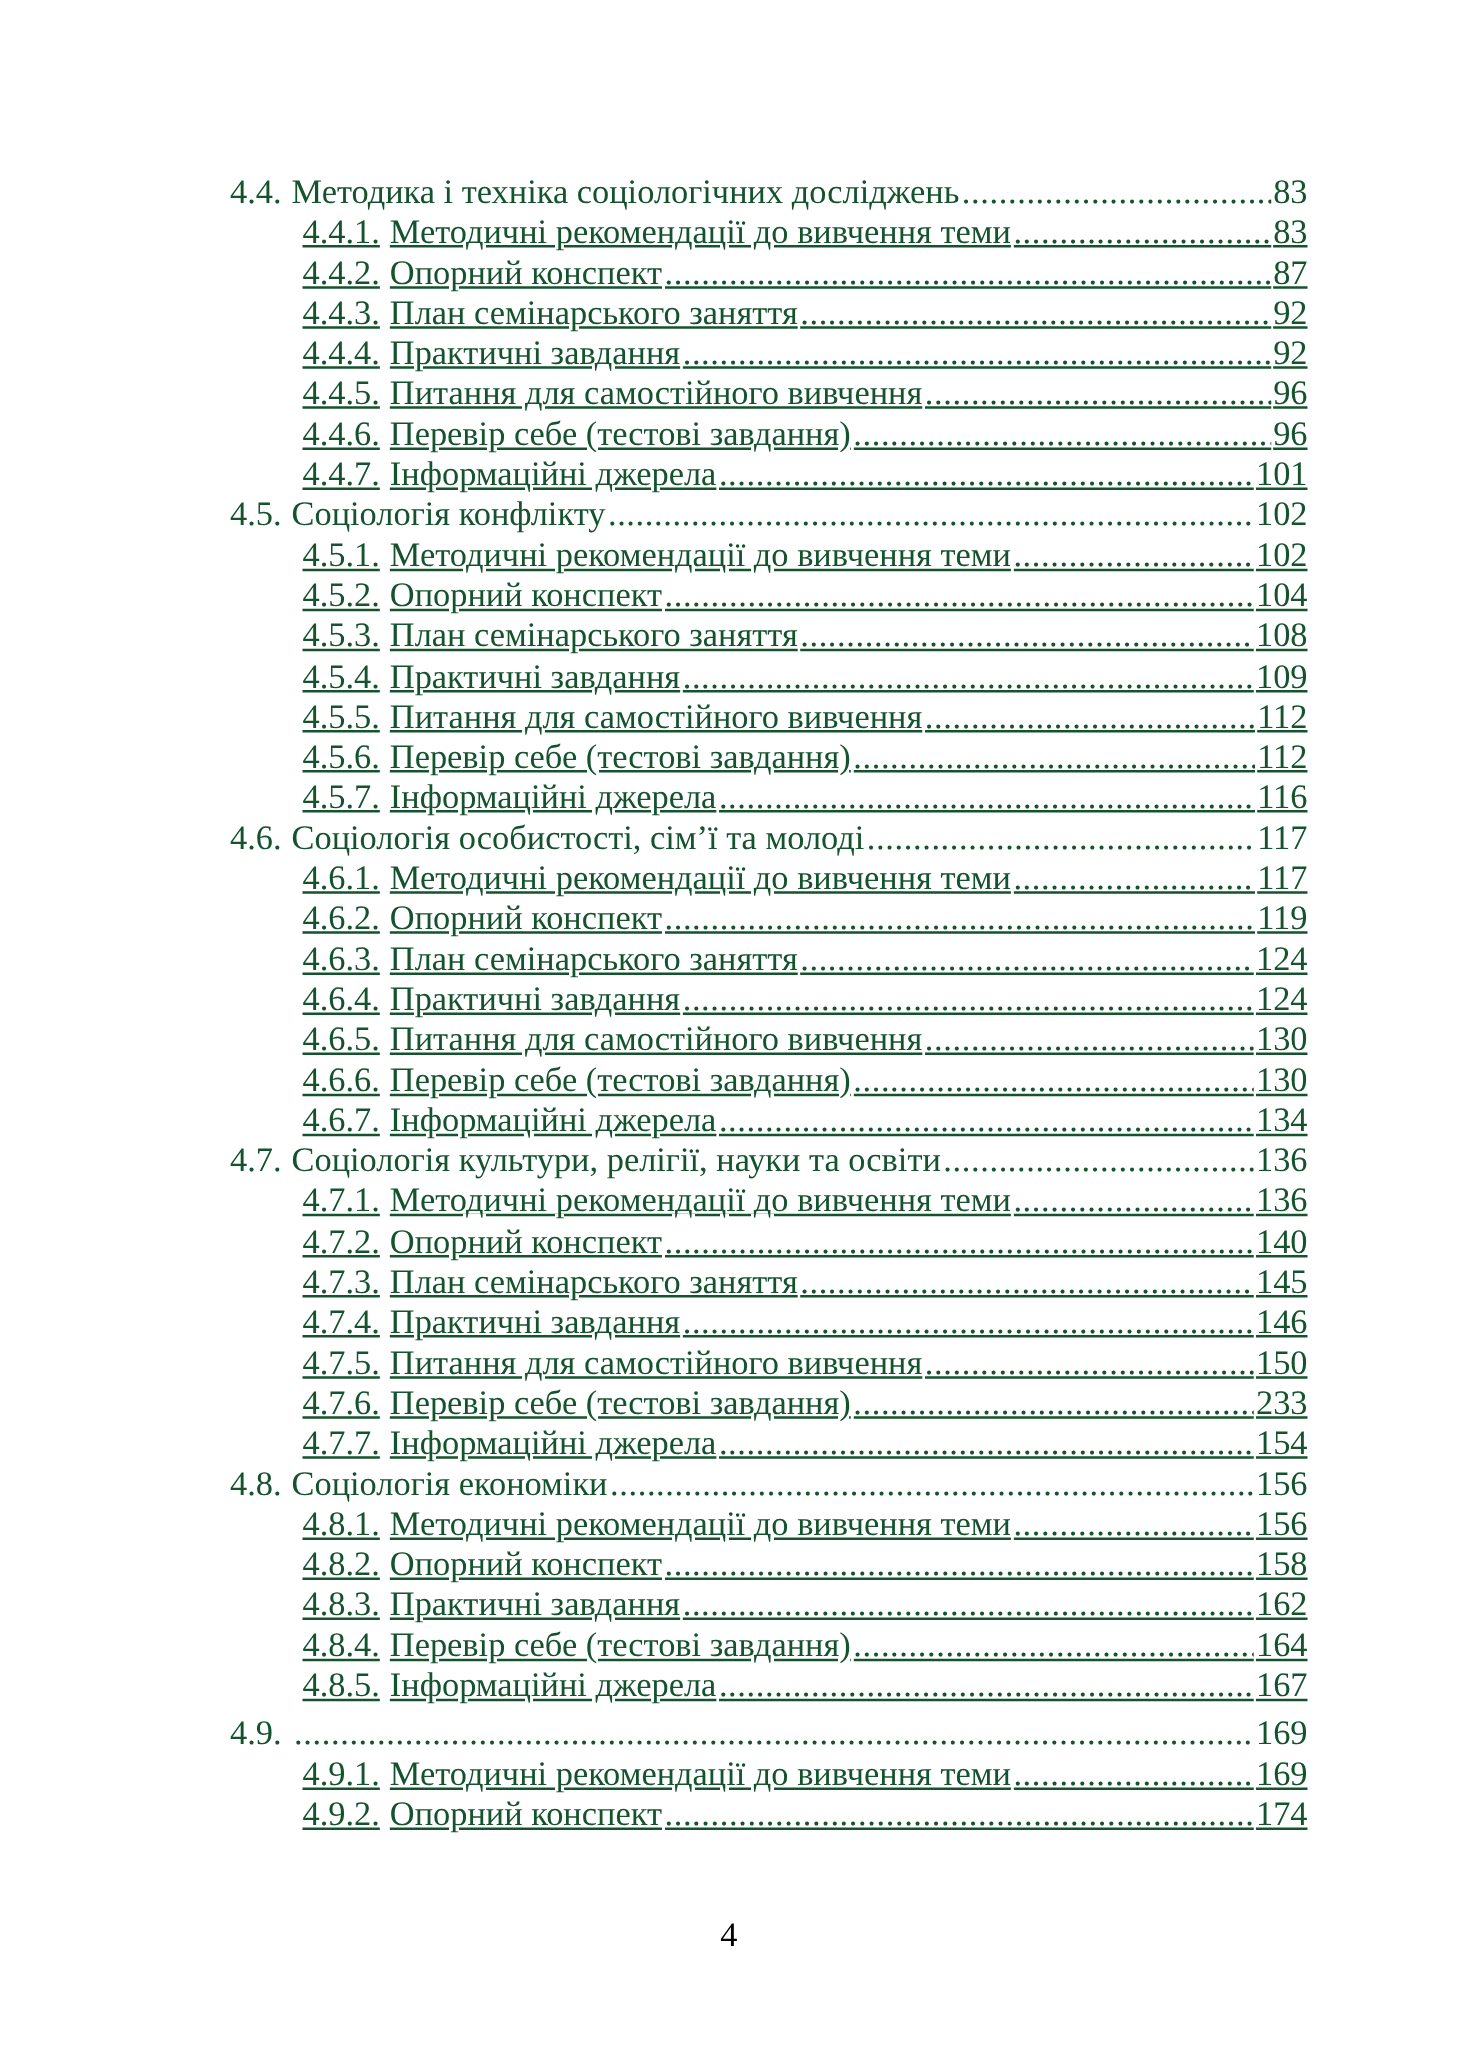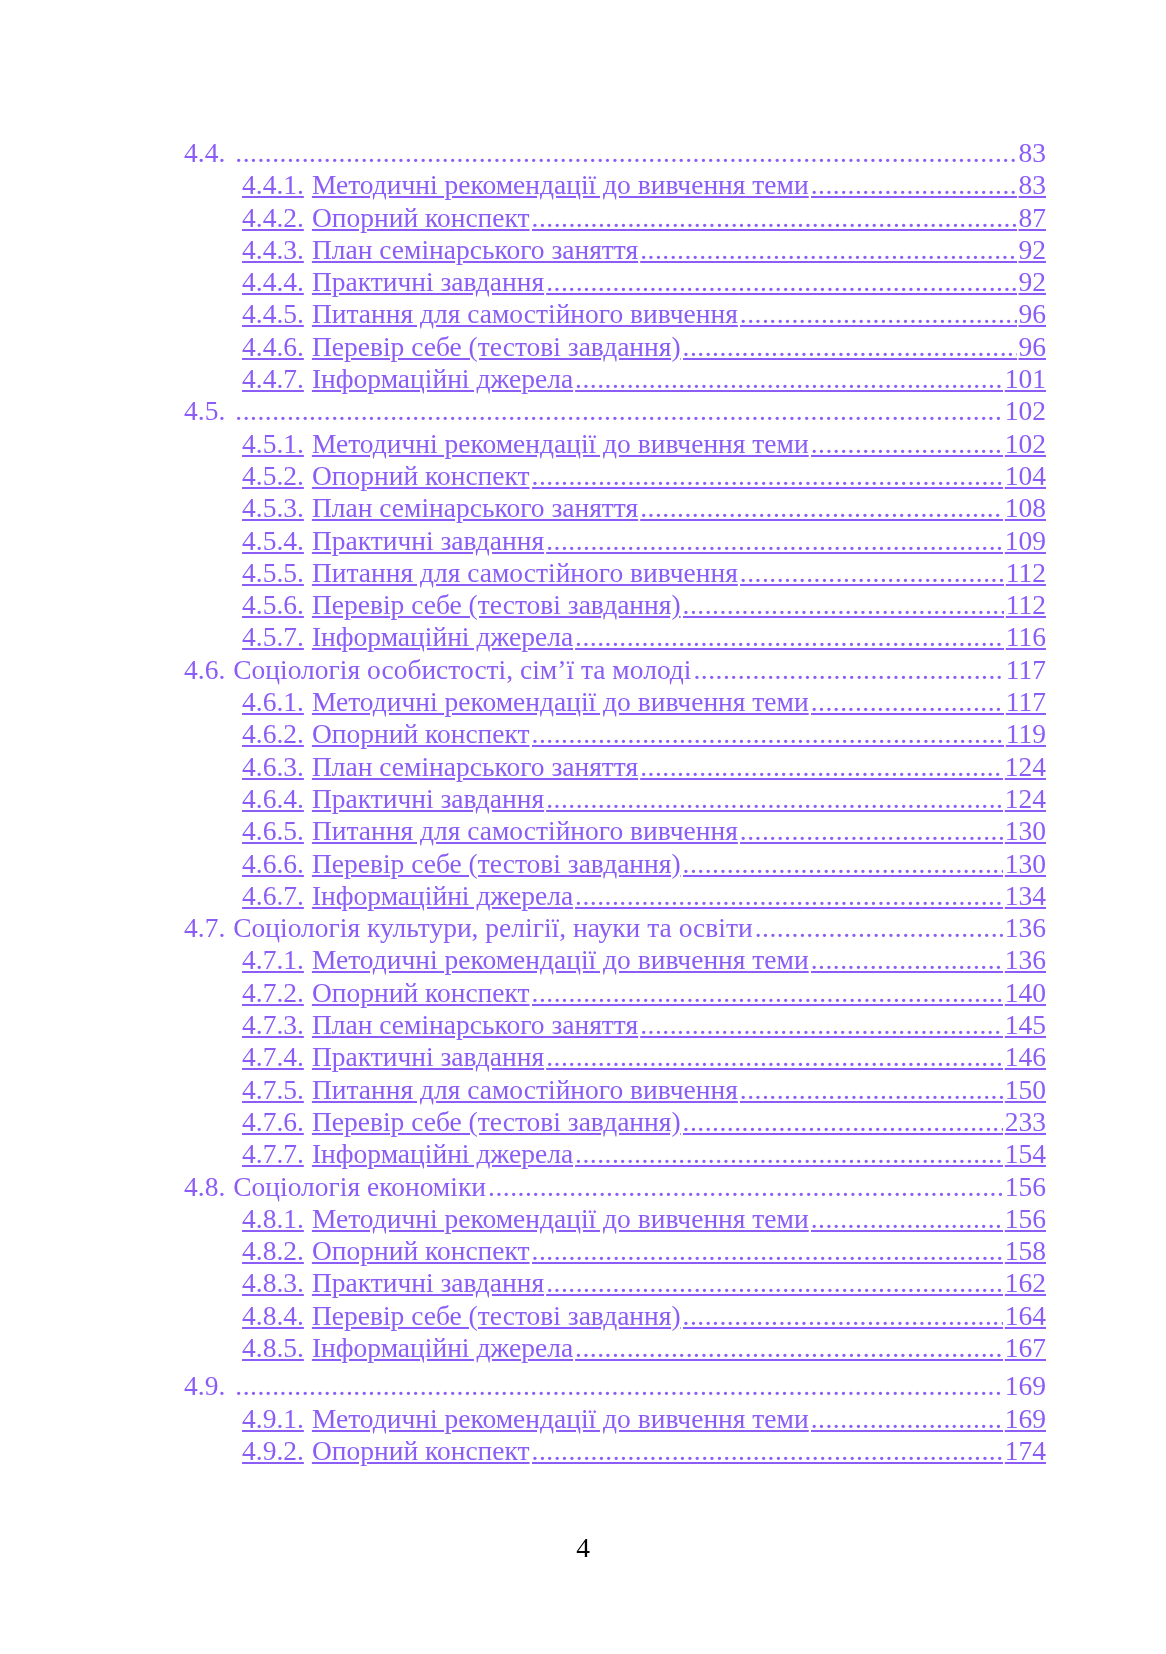--- a/index.html
+++ b/index.html
@@ -3,21 +3,21 @@
 <meta charset="utf-8">
 <style>
   html, body { margin: 0; padding: 0; background: #ffffff; }
   body { width: 1166px; height: 1654px; position: relative; overflow: hidden; }
   .page { position: absolute; left: 0; top: 0; width: 1166px; height: 1654px; background: #ffffff; }
   .toc { position: absolute; left: 184px; top: 137px; width: 862px; }
   .row {
     display: flex; align-items: baseline;
     height: 32.3px; line-height: 32.3px;
     font-family: "Liberation Serif", "DejaVu Serif", serif;
-    font-size: 27.5px; color: #8b5cf6;
+    font-size: 27.5px; color: #14532d;
     white-space: nowrap;
   }
   .row.l2 { padding-left: 58px; text-decoration: underline; }
   .row.gap { margin-top: 6px; justify-content: center; }
   .row .num { flex: 0 0 auto; margin-right: 8px; }
   .row .title { flex: 0 0 auto; }
   .row .leader {
     flex: 1 1 auto; overflow: hidden; margin: 0 2px;
     letter-spacing: 0.5px;
   }
@@ -30,20 +30,21 @@
     font-family: "Liberation Serif", "DejaVu Serif", serif; font-size: 27.5px; color: #000;
   }
 </style>
 </head>
 <body>
 
 <div class="page">
   <div class="toc" id="toc">
       <div class="row l1">
         <span class="num">4.4.</span>
+        <span class="title">Методика і техніка соціологічних досліджень</span>
         <span class="leader"></span>
         <span class="page-num">83</span>
       </div>
       <div class="row l2">
         <span class="num">4.4.1.</span>
         <span class="title">Методичні рекомендації до вивчення теми</span>
         <span class="leader"></span>
         <span class="page-num">83</span>
       </div>
       <div class="row l2">
@@ -77,20 +78,21 @@
         <span class="page-num">96</span>
       </div>
       <div class="row l2">
         <span class="num">4.4.7.</span>
         <span class="title">Інформаційні джерела</span>
         <span class="leader"></span>
         <span class="page-num">101</span>
       </div>
       <div class="row l1">
         <span class="num">4.5.</span>
+        <span class="title">Соціологія конфлікту</span>
         <span class="leader"></span>
         <span class="page-num">102</span>
       </div>
       <div class="row l2">
         <span class="num">4.5.1.</span>
         <span class="title">Методичні рекомендації до вивчення теми</span>
         <span class="leader"></span>
         <span class="page-num">102</span>
       </div>
       <div class="row l2">

